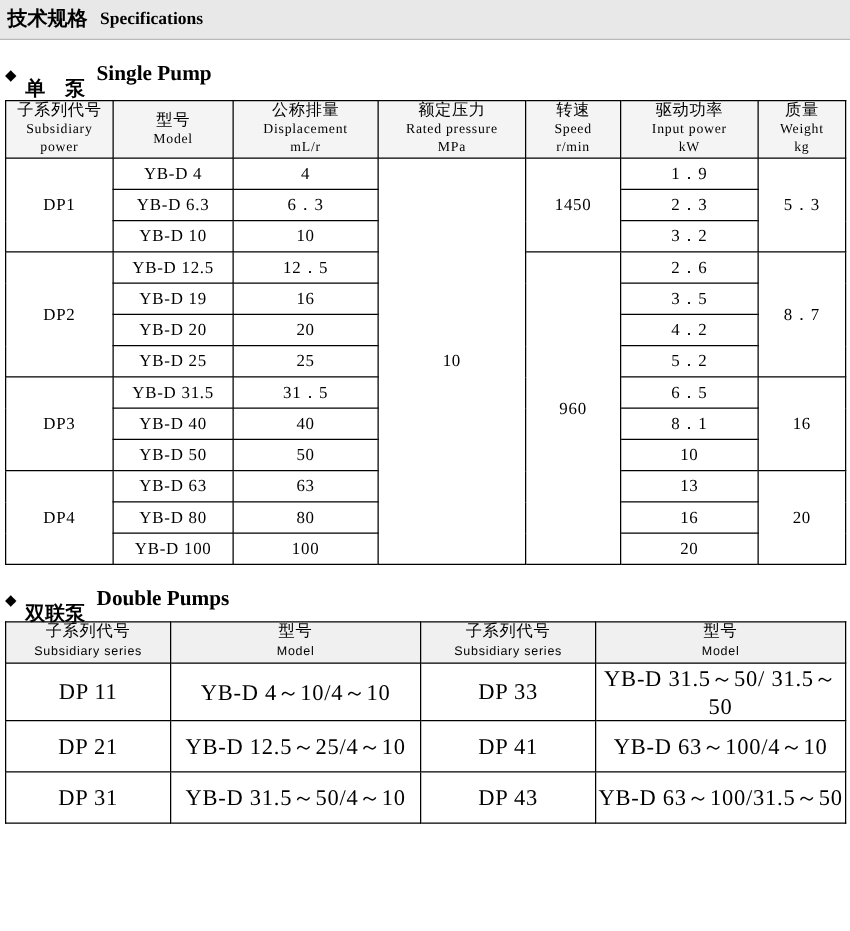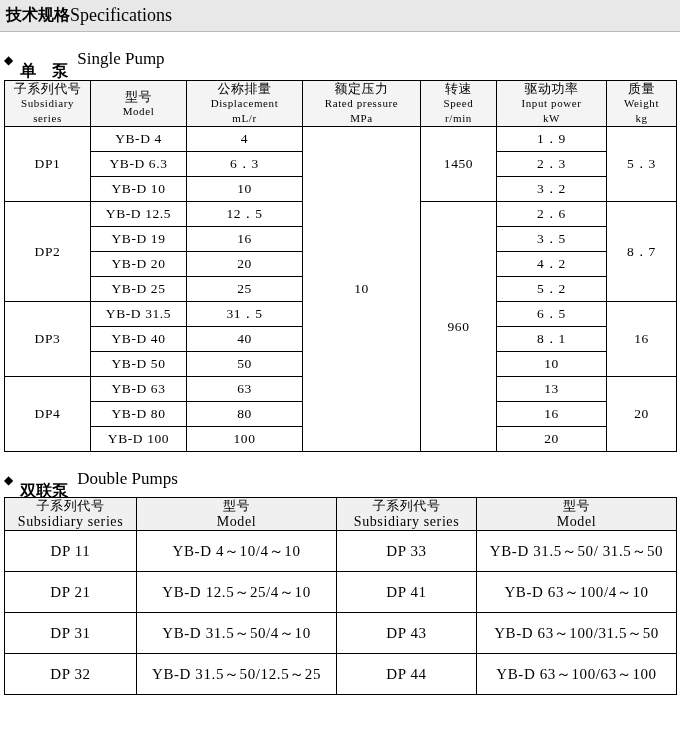--- a/index.html
+++ b/index.html
@@ -36,22 +36,23 @@
     box-sizing: border-box;
   }
   .header-cn {
     font-family: "DejaVu Sans", sans-serif;
     font-size: 16px;
     font-weight: bold;
     letter-spacing: 0px;
   }
   .header-en {
     font-family: "Liberation Serif", serif;
-    font-size: 18px;
-    font-weight: normal;
+    font-size: 14px;
+    font-weight: bold;
+    margin-left: 10px;
   }
 
   
   .section-title {
     position: absolute;
     display: flex;
     align-items: center;
     height: 22px;
   }
   .diamond {
@@ -63,21 +64,21 @@
   }
   .sec-cn {
     font-family: "DejaVu Sans", sans-serif;
     font-size: 16px;
     font-weight: bold;
     margin-top: 24px;
   }
   .sec-en {
     font-family: "Liberation Serif", serif;
     font-size: 17px;
-    font-weight: normal;
+    font-weight: bold;
     margin-left: 9px;
   }
   #sec-single { left: 4px; top: 48px; }
   #sec-double { left: 4px; top: 468px; }
 
   
   table {
     border-collapse: collapse;
     table-layout: fixed;
     position: absolute;
@@ -122,24 +123,24 @@
     width: 672px;
   }
   #tbl-double thead td {
     background: #f0f0f0;
     height: 21px;
     line-height: 16px;
     font-weight: normal;
   }
   #tbl-double tbody td {
     height: 40px;
-    font-size: 15px;
+    font-size: 18px;
   }
   .dbl-hdr-cn { font-family: "DejaVu Sans", sans-serif; font-size: 13px; }
-  .dbl-hdr-en { font-family: Liberation Serif, serif; font-size: 14px; }
+  .dbl-hdr-en { font-family: Liberation Sans, sans-serif; font-size: 10px; }
 </style>
 </head>
 <body>
 
 <div class="page">
 
   <div class="header-bar">
     <span class="header-cn">技术规格</span>
     <span class="header-en">Specifications</span>
   </div>
@@ -158,21 +159,21 @@
       <col style="width:118px">
       <col style="width:76px">
       <col style="width:110px">
       <col style="width:70px">
     </colgroup>
     <thead>
       <tr>
         <td>
           <span class="hdr-line cn">子系列代号</span>
           <span class="hdr-line en">Subsidiary</span>
-          <span class="hdr-line en">series</span>
+          <span class="hdr-line en">power</span>
         </td>
         <td>
           <span class="hdr-line cn">型号</span>
           <span class="hdr-line en">Model</span>
         </td>
         <td>
           <span class="hdr-line cn">公称排量</span>
           <span class="hdr-line en">Displacement</span>
           <span class="hdr-line en">mL/r</span>
         </td>
@@ -327,22 +328,16 @@
         <td>YB-D  12.5～25/4～10</td>
         <td>DP 41</td>
         <td>YB-D  63～100/4～10</td>
       </tr>
       <tr>
         <td>DP 31</td>
         <td>YB-D  31.5～50/4～10</td>
         <td>DP 43</td>
         <td>YB-D  63～100/31.5～50</td>
       </tr>
-      <tr>
-        <td>DP 32</td>
-        <td>YB-D  31.5～50/12.5～25</td>
-        <td>DP 44</td>
-        <td>YB-D  63～100/63～100</td>
-      </tr>
     </tbody>
   </table>
 
 </div>
 
 </body></html>

